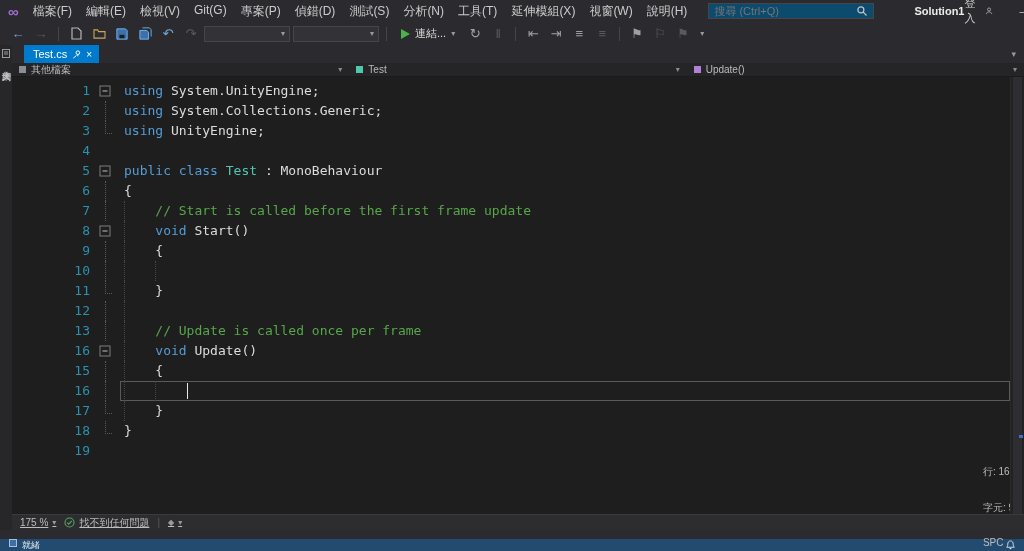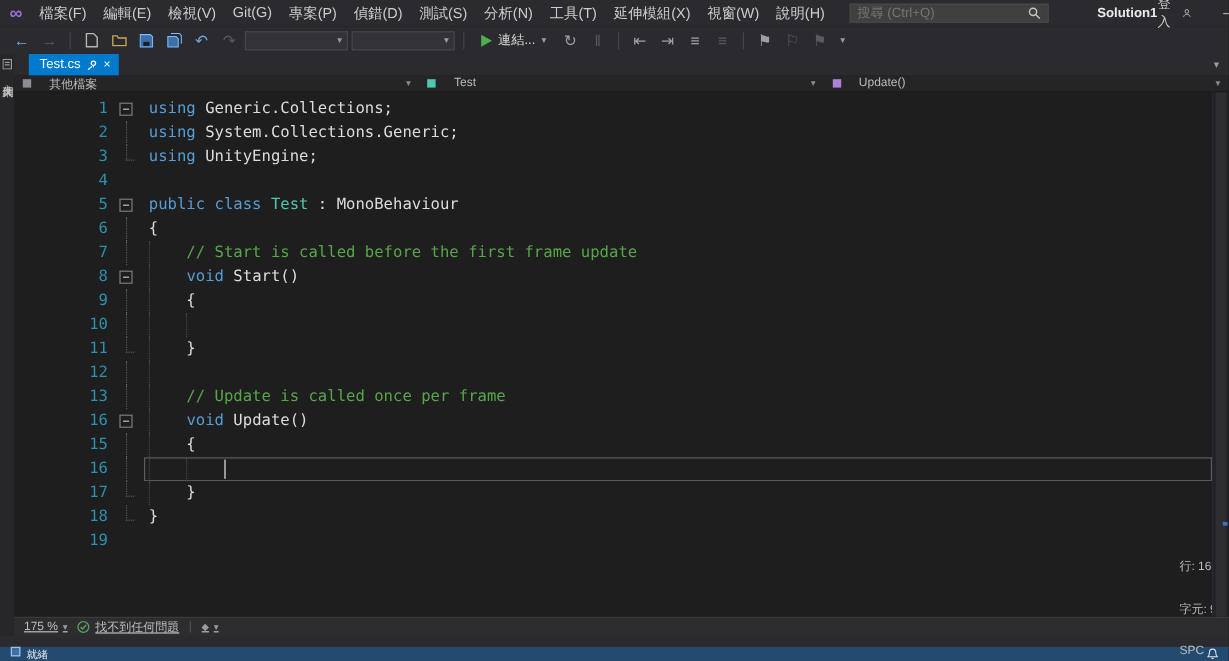--- a/index.html
+++ b/index.html
@@ -4,21 +4,21 @@
 <style>
   * { box-sizing: border-box; margin: 0; padding: 0; }
   html,body { width:1024px; height:551px; overflow:hidden; background:#1e1e1e;
     font-family:"Liberation Sans","DejaVu Sans",sans-serif; cursor:default; }
 
   
   .menubar { height:22px; background:#2b2b2f; display:flex; align-items:center;
     color:#cccccc; font-size:12px; padding-left:6px; }
   .vslogo { color:#a06fd4; font-size:15px; font-weight:bold; margin:0 7px 0 2px; }
   .menu-item { padding:0 7px; white-space:nowrap;text-align:center; }
-  .search { margin-left:14px; width:182px; height:16px; background:#404040;
+  .search { margin-left:14px; width:182px; height:16px; background:#0c4a6e;
     border:1px solid #464649; display:flex; align-items:center; padding:0 5px; }
   .search input { flex:1; background:transparent; border:0; outline:0;
     color:#9a9a9a; font-size:11px; font-family:inherit; }
   .solution { margin-left:40px; font-weight:bold; color:#ececec; font-size:11px; }
   .spacer { flex:1; }
   .signin { display:flex; align-items:center; gap:6px; font-size:11px; margin-right:14px; }
   .winctrl { display:flex; height:22px; }
   .winbtn { width:30px; display:flex; align-items:center; justify-content:center;
     font-size:11px; color:#cccccc; }
 
@@ -48,21 +48,21 @@
 
   .tabrow { height:18px; background:#2b2b2f; display:flex; align-items:stretch; }
   .tab { display:flex; align-items:center; gap:5px; background:#007acc; color:#ffffff;
     font-size:11px; padding:0 7px 0 9px; margin-left:12px; }
   .tab .tclose { font-size:10px; }
   .tabrow-right { margin-left:auto; display:flex; align-items:center; gap:7px;
     color:#9a9a9a; font-size:9px; padding-right:8px; }
 
   .breadcrumb { height:14px; background:#252528; display:flex; align-items:center;
     font-size:10px; color:#bbbbbb; border-bottom:1px solid #1b1b1d; }
-  .bc-sec { flex:1; display:flex; align-items:center; gap:15px; padding:0 7px; min-width:0; }
+  .bc-sec { flex:1; display:flex; align-items:center; gap:5px; padding:0 7px; min-width:0; }
   .bc-caret { margin-left:auto; font-size:8px; color:#8a8a8a; }
   .cube { width:7px; height:7px; display:inline-block; }
   .cube.misc { background:#8a8f96; }
   .cube.cls  { background:#4ec9b0; }
   .cube.mth  { background:#b180d7; }
 
   
   .editor { flex:1; display:flex; background:#1e1e1e; min-height:0; }
   .codearea { flex:1; padding-top:4px; overflow:hidden;
     font-family:"DejaVu Sans Mono",monospace; font-size:13px; line-height:20px; }
@@ -246,21 +246,21 @@
         <span>Update()</span>
         <span class="bc-caret">▾</span>
       </div>
     </div>
 
     <div class="editor">
       <div class="codearea" id="code">
           <div class="line">
             <span class="ln">1</span>
             <span class="fold fbox"></span>
-            <span class="codetext"><span class="kw">using</span><span class="pl"> Generic.Collections;</span></span>
+            <span class="codetext"><span class="kw">using</span><span class="pl"> System.UnityEngine;</span></span>
           </div>
           <div class="line">
             <span class="ln">2</span>
             <span class="fold fvline"></span>
             <span class="codetext"><span class="kw">using</span><span class="pl"> System.Collections.Generic;</span></span>
           </div>
           <div class="line">
             <span class="ln">3</span>
             <span class="fold fvend"></span>
             <span class="codetext"><span class="kw">using</span><span class="pl"> UnityEngine;</span></span>

